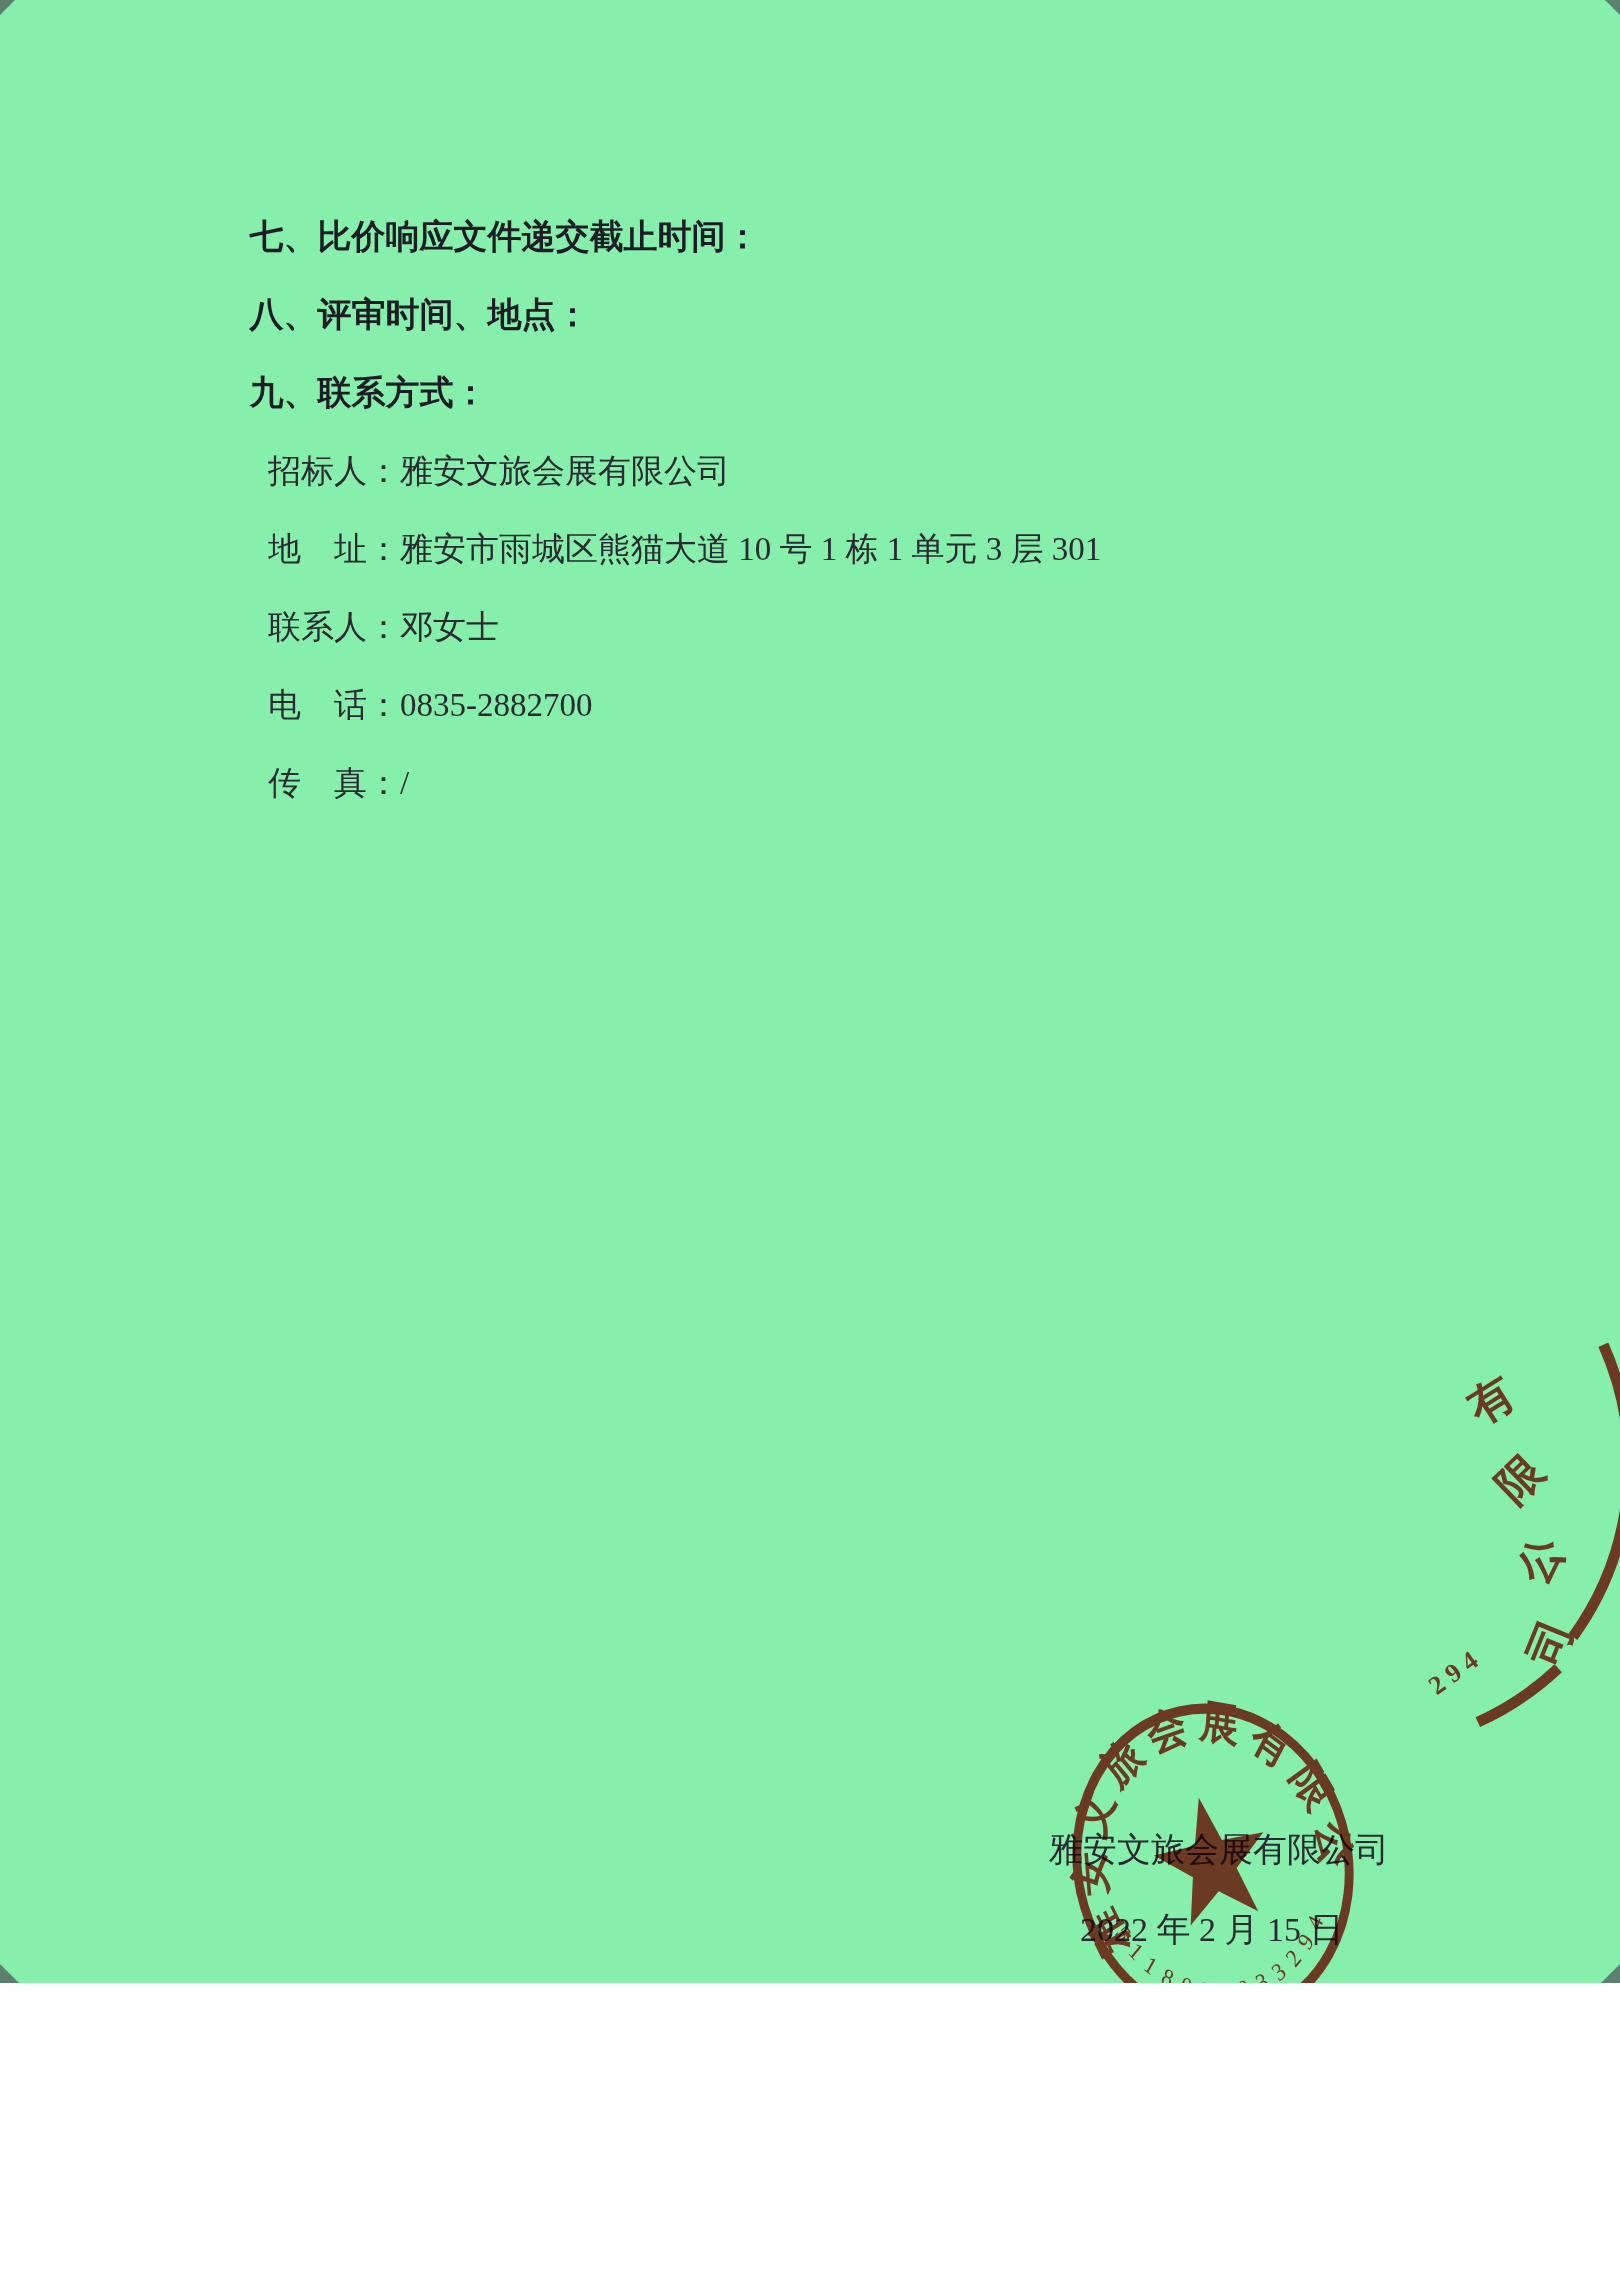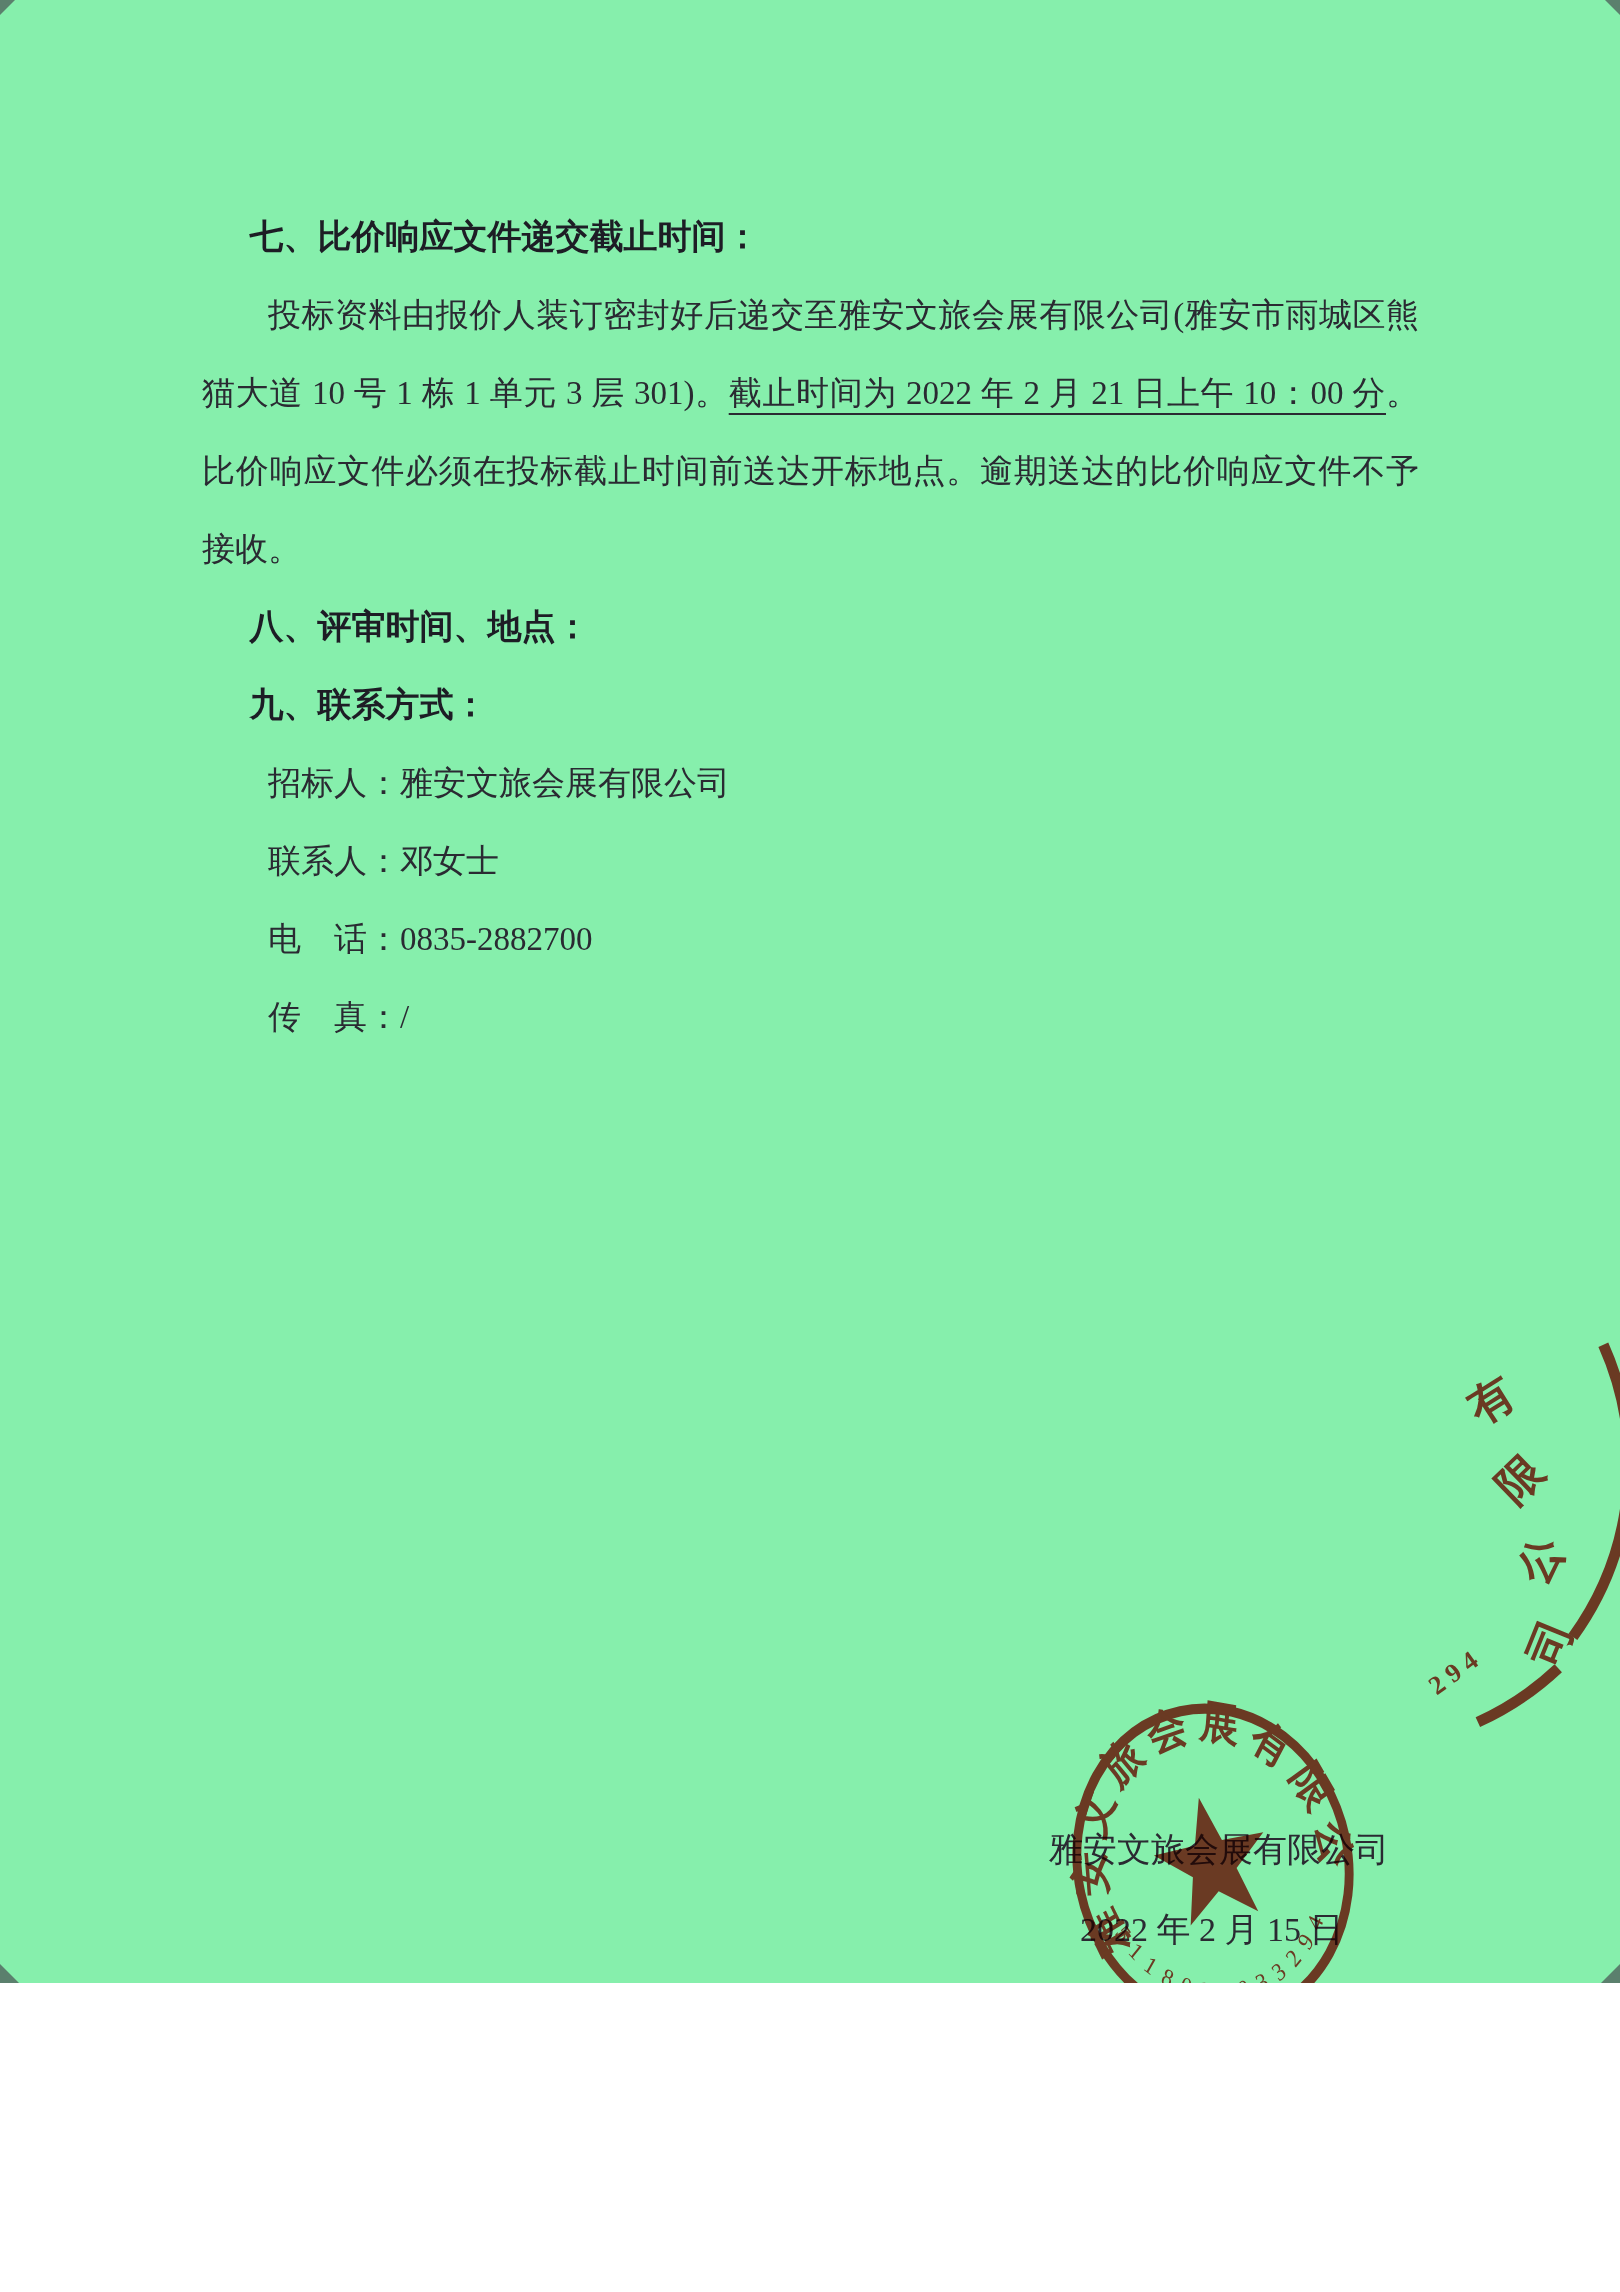--- a/index.html
+++ b/index.html
@@ -38,28 +38,28 @@
 
 <div class="page">
 
   <div class="corner tl"></div>
   <div class="corner tr"></div>
   <div class="corner bl"></div>
   <div class="corner br"></div>
 
   <div class="content">
     <p class="heading">七、比价响应文件递交截止时间：</p>
-    <p class="para"><span>投标资料由报价人装订密封好后递交至雅安文旅会展有限公司(雅安市雨城区熊猫大道 10 号 1 栋 1 单元 3 层 301)。</span><span class="u">截止时间为 2022 年 2 月 21 日上午 10：00 分</span><span>。比价响应文件必须在投标截止时间前送达开标地点。逾期送达的比价响应文件不予接收。</span></p>
 
     <p class="heading">八、评审时间、地点：</p>
 
 
     <p class="heading">九、联系方式：</p>
 
     <p class="contact"><span>招标人：</span><span>雅安文旅会展有限公司</span></p>
+    <p class="contact"><span>地　址：</span><span>雅安市雨城区熊猫大道 10 号 1 栋 1 单元 3 层 301</span></p>
     <p class="contact"><span>联系人：</span><span>邓女士</span></p>
     <p class="contact"><span>电　话：</span><span>0835-2882700</span></p>
     <p class="contact"><span>传　真：</span><span>/</span></p>
   </div>
 
   <div class="sig-company">雅安文旅会展有限公司</div>
   <div class="sig-date">2022 年 2 月 15 日</div>
 
   <svg class="seal seal-main" width="296" height="333" viewBox="0 0 302 340">
     <defs>

